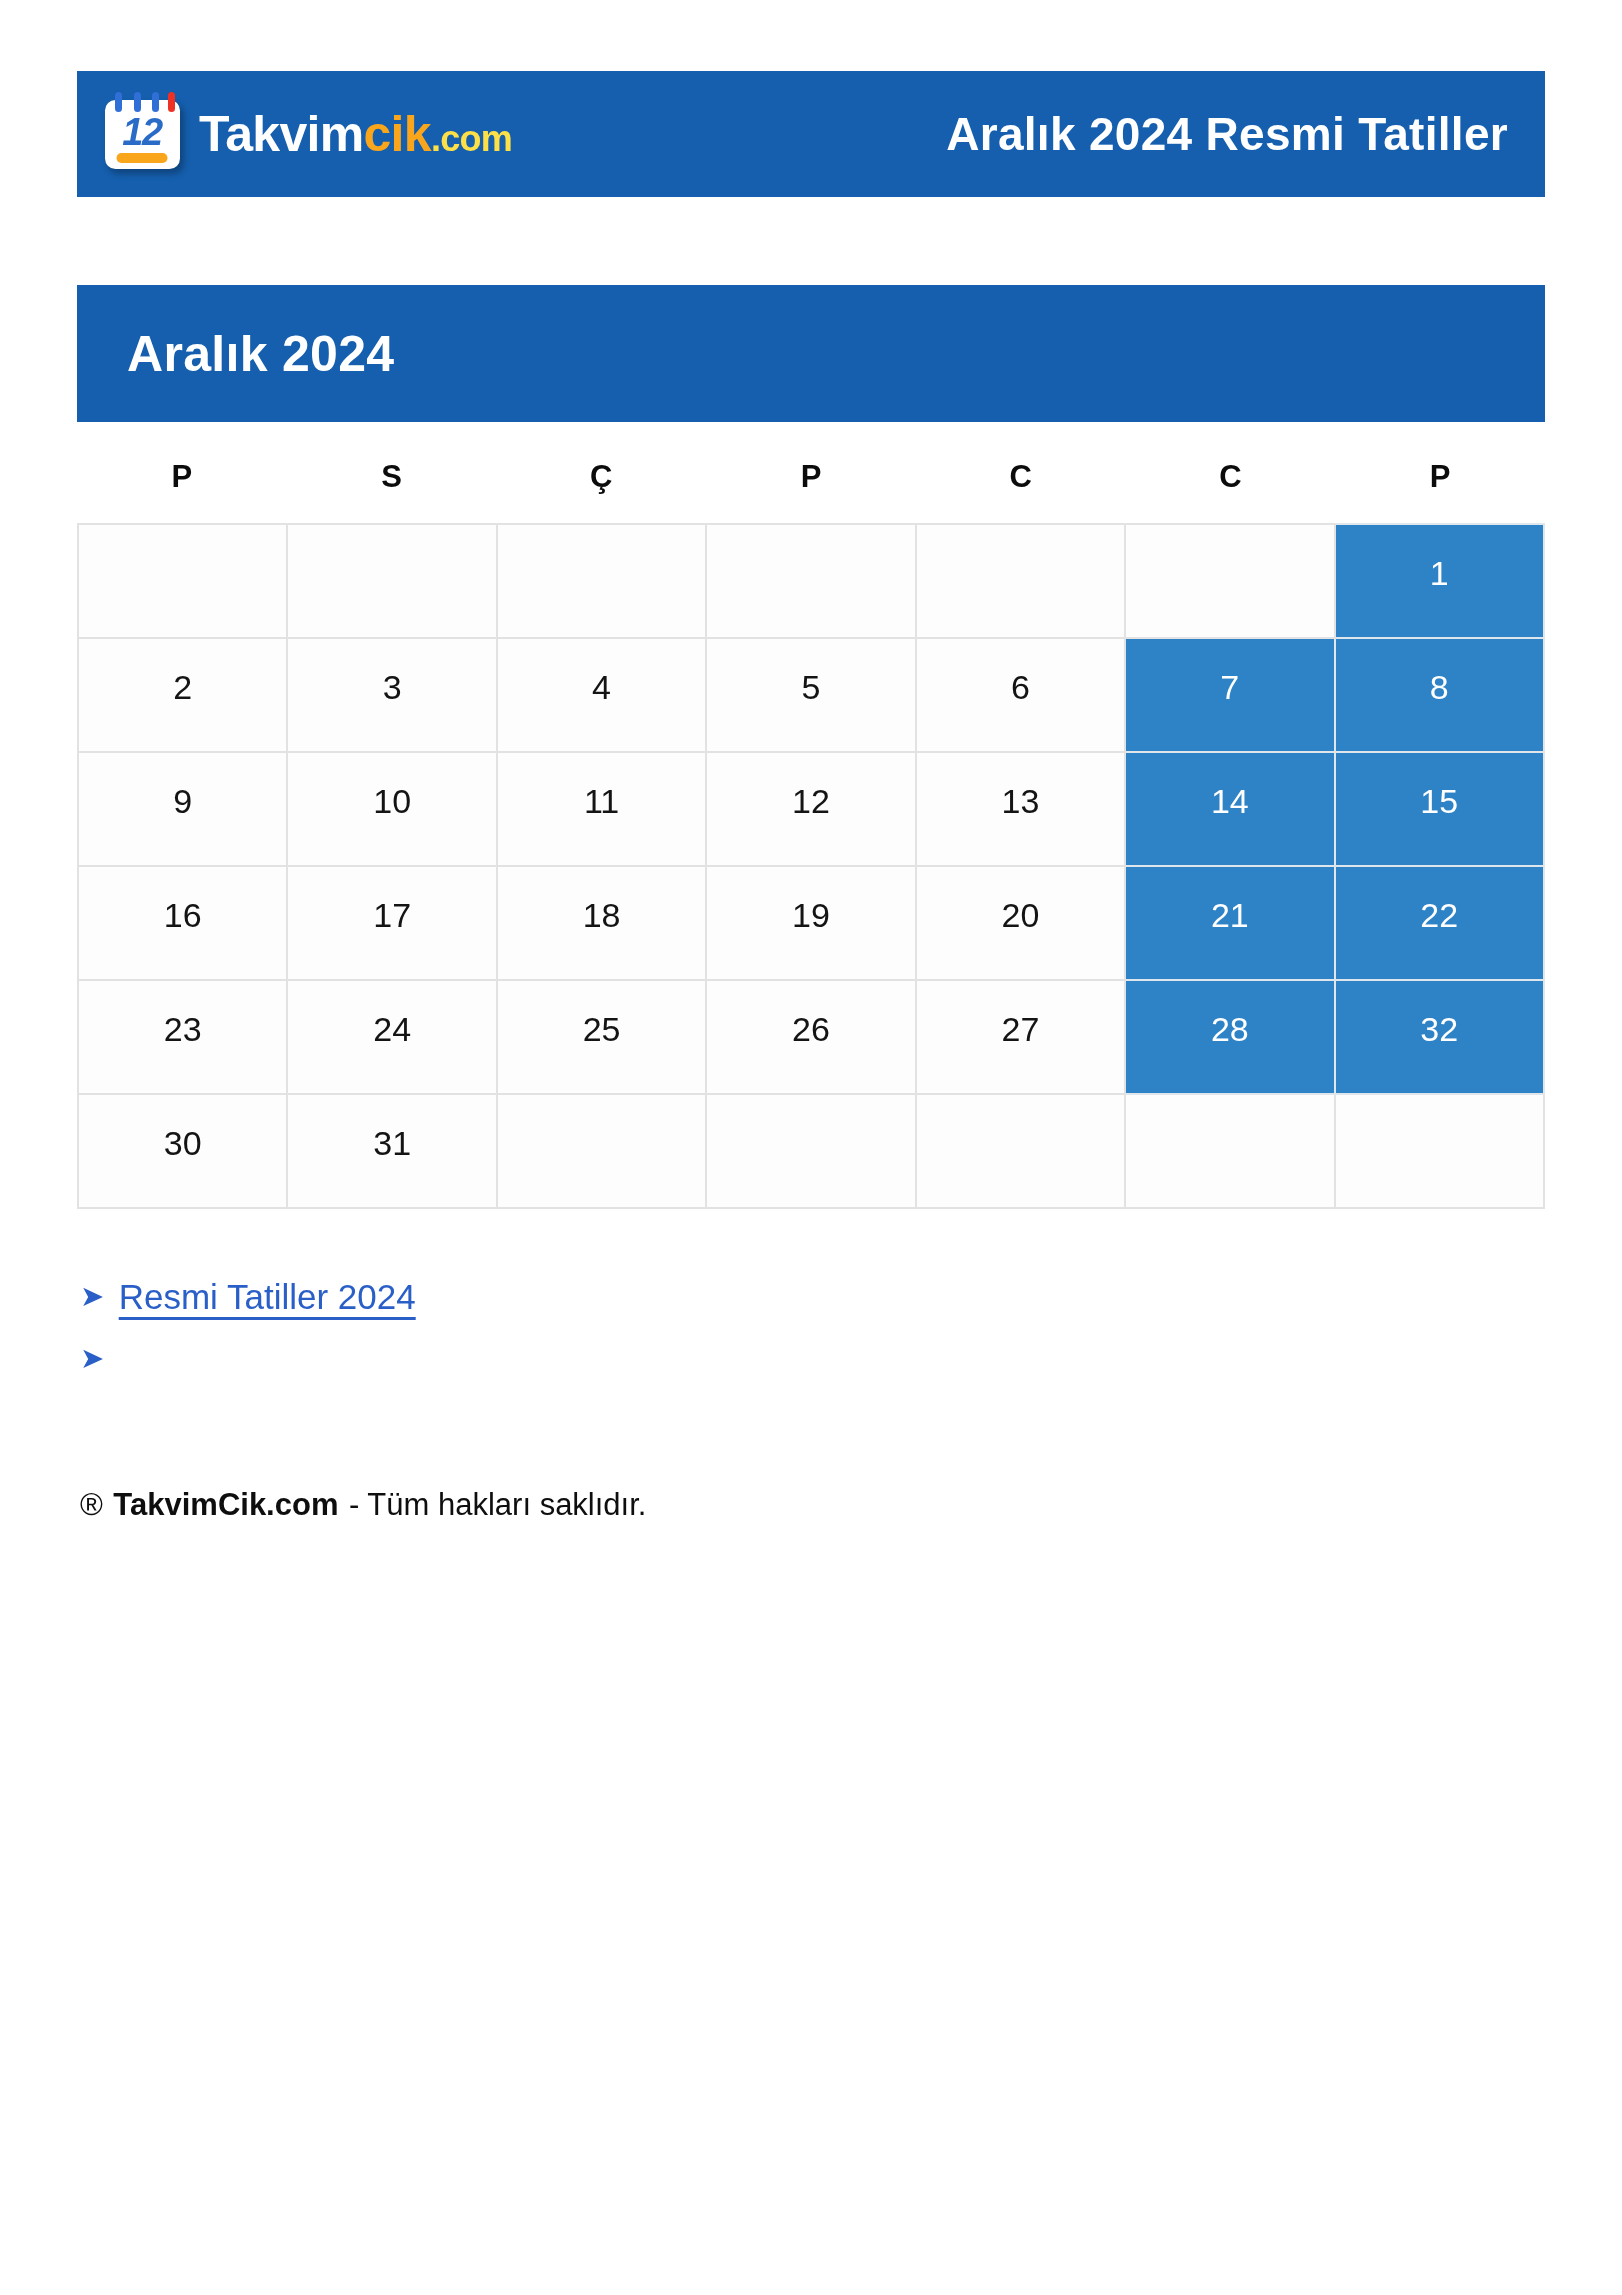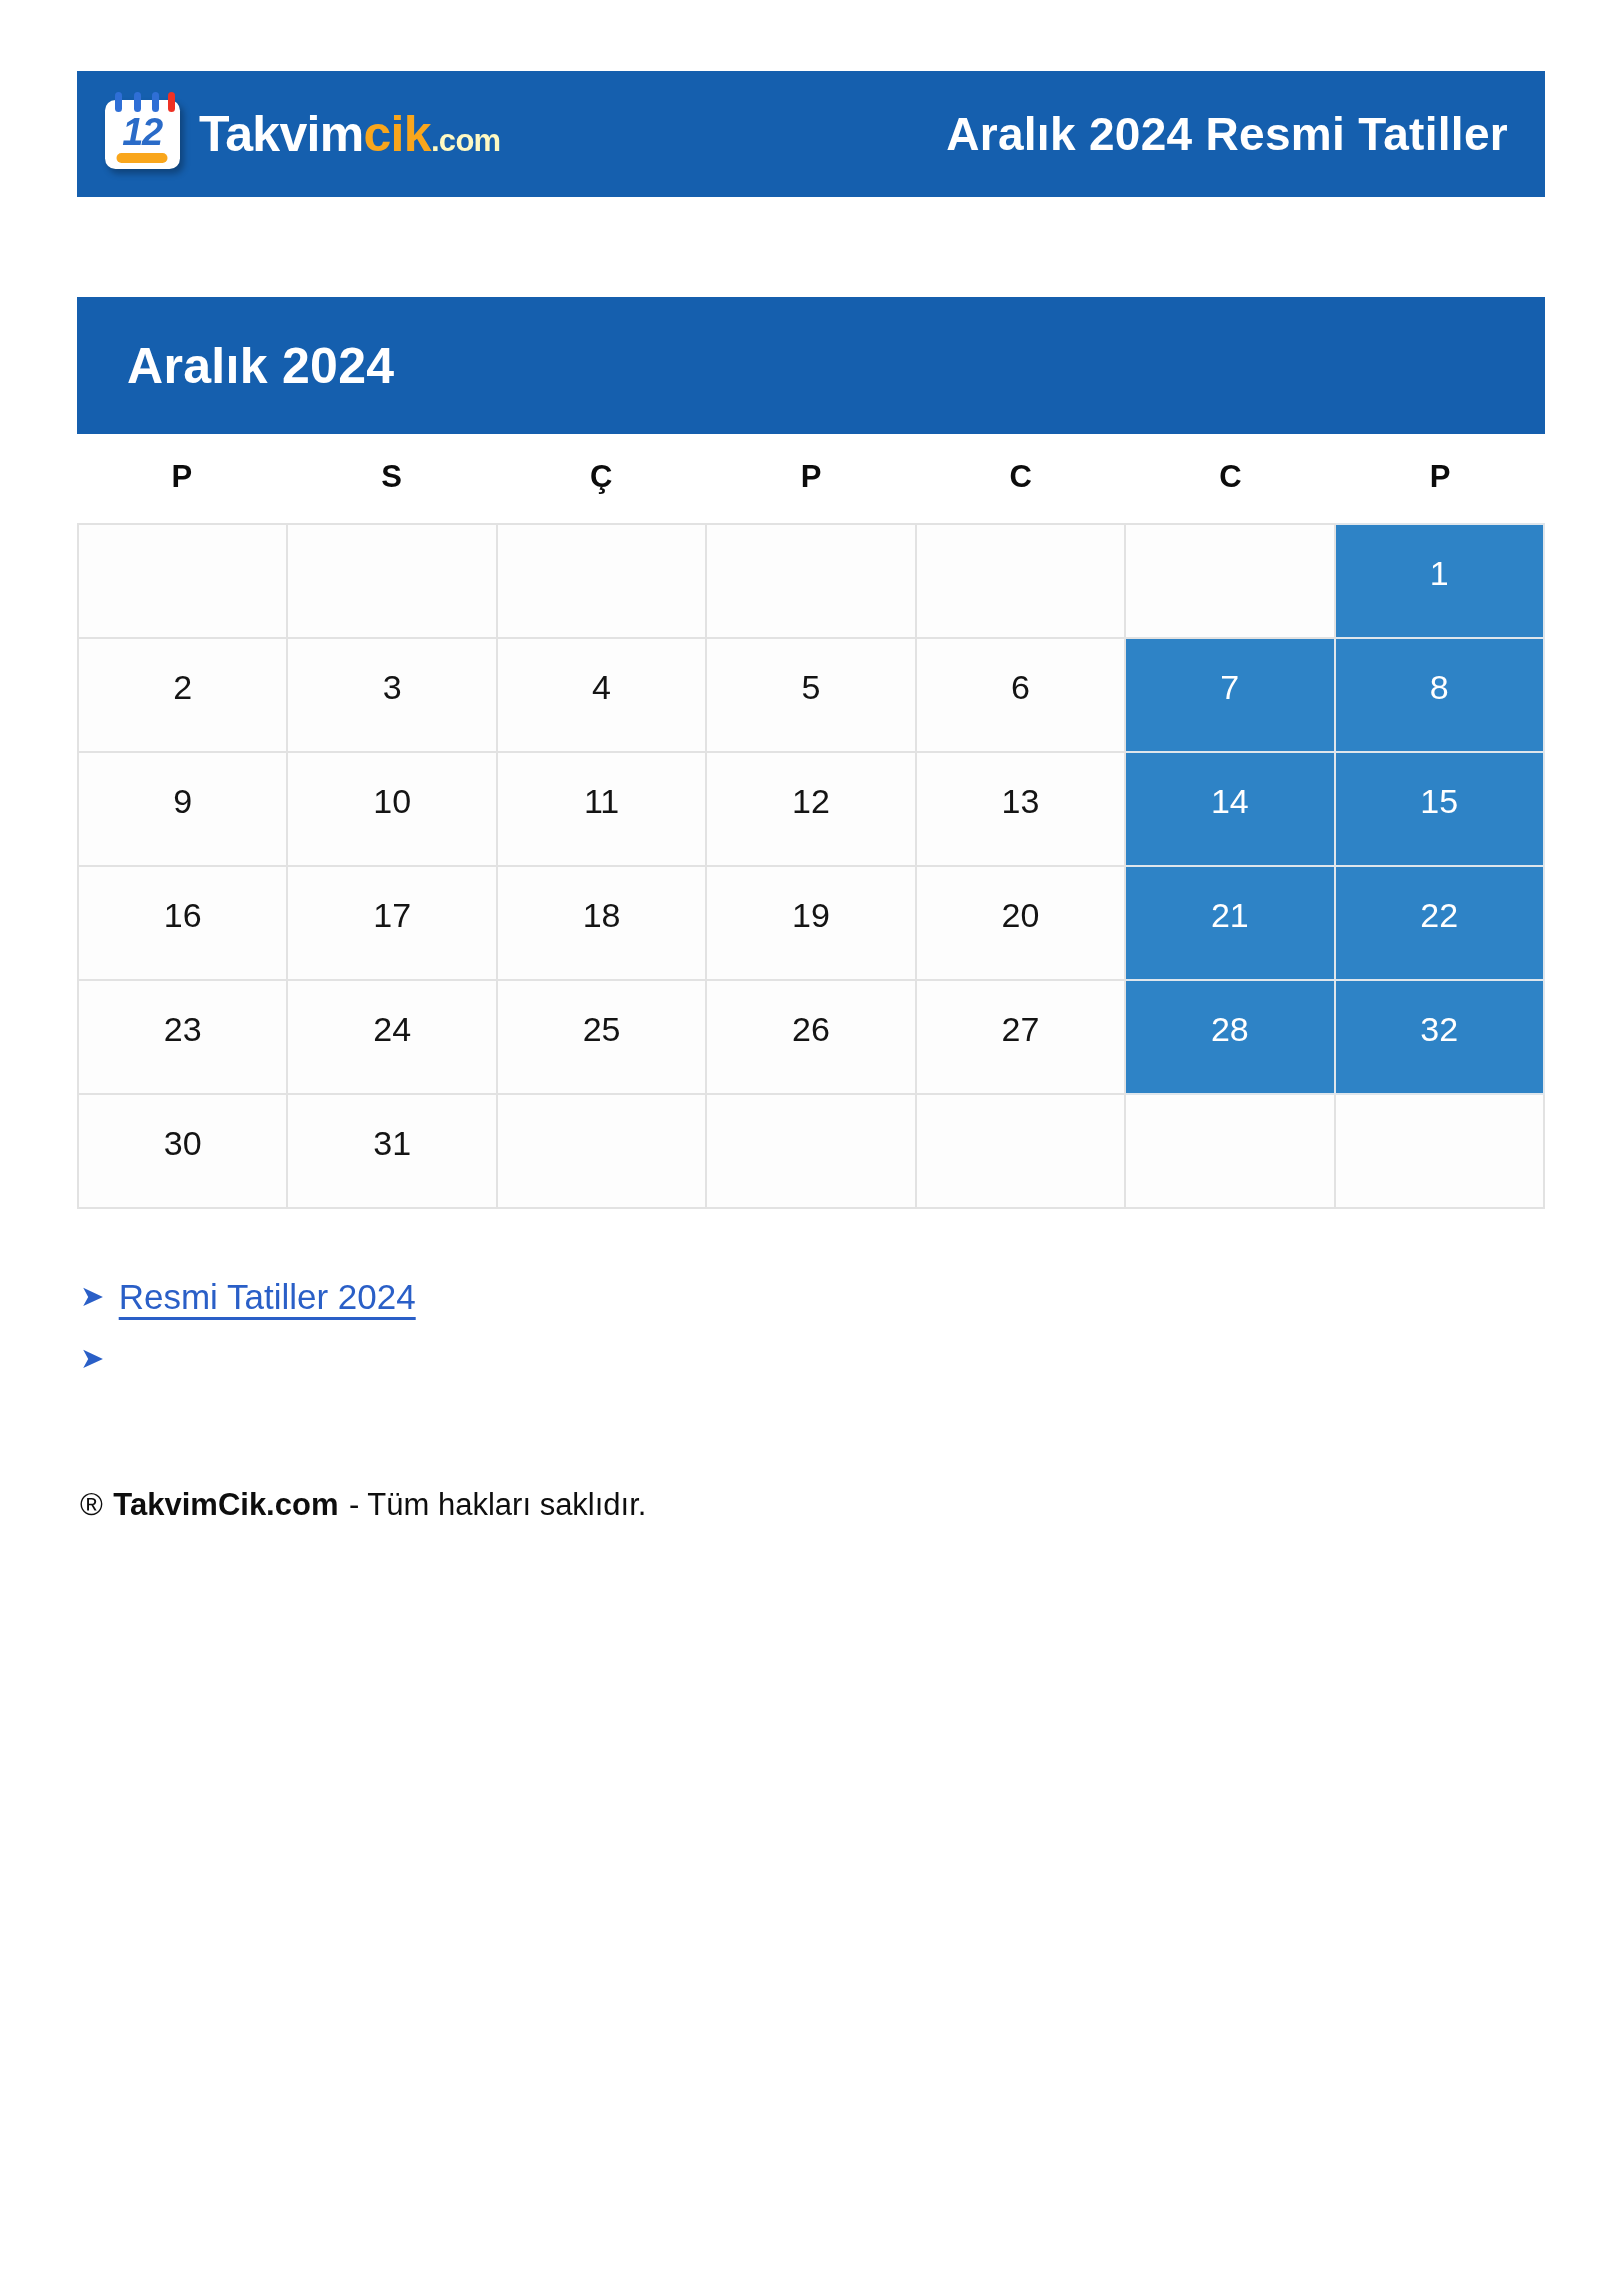--- a/index.html
+++ b/index.html
@@ -38,29 +38,29 @@
     font-size:38px;font-weight:bold;font-style:italic;color:#2a6bc8;
     margin-top:-3.9px;letter-spacing:-1.3px;
   }
   .cal-bar{
     position:absolute;bottom:5.9px;left:50%;transform:translateX(-50%);
     width:51px;height:9.8px;border-radius:5.2px;background:var(--brand-orange);
   }
   .brand{font-weight:bold;letter-spacing:-0.7px;white-space:nowrap;}
   .brand .b1{font-size:50px;color:#ffffff;}
   .brand .b2{font-size:50px;color:var(--brand-orange);}
-  .brand .b3{font-size:31px;color:#fef9c3;}
+  .brand .b3{font-size:36px;color:#fde047;}
   .page-title{
     margin:0 0 0 auto;padding-right:37px;
     font-size:46px;font-weight:bold;color:#ffffff;letter-spacing:0.3px;
   }
 
   
   .month-banner{
-    position:absolute;left:77px;top:297px;width:1468px;height:137px;
+    position:absolute;left:77px;top:285px;width:1468px;height:137px;
     background:var(--primary-blue);display:flex;align-items:center;
   }
   .month-banner h2{
     margin:0;padding-left:50px;font-size:50px;font-weight:bold;color:#ffffff;
     letter-spacing:0.3px;
   }
 
   
   .weekday-row{
     position:absolute;left:77px;top:452px;width:1468px;height:50px;

